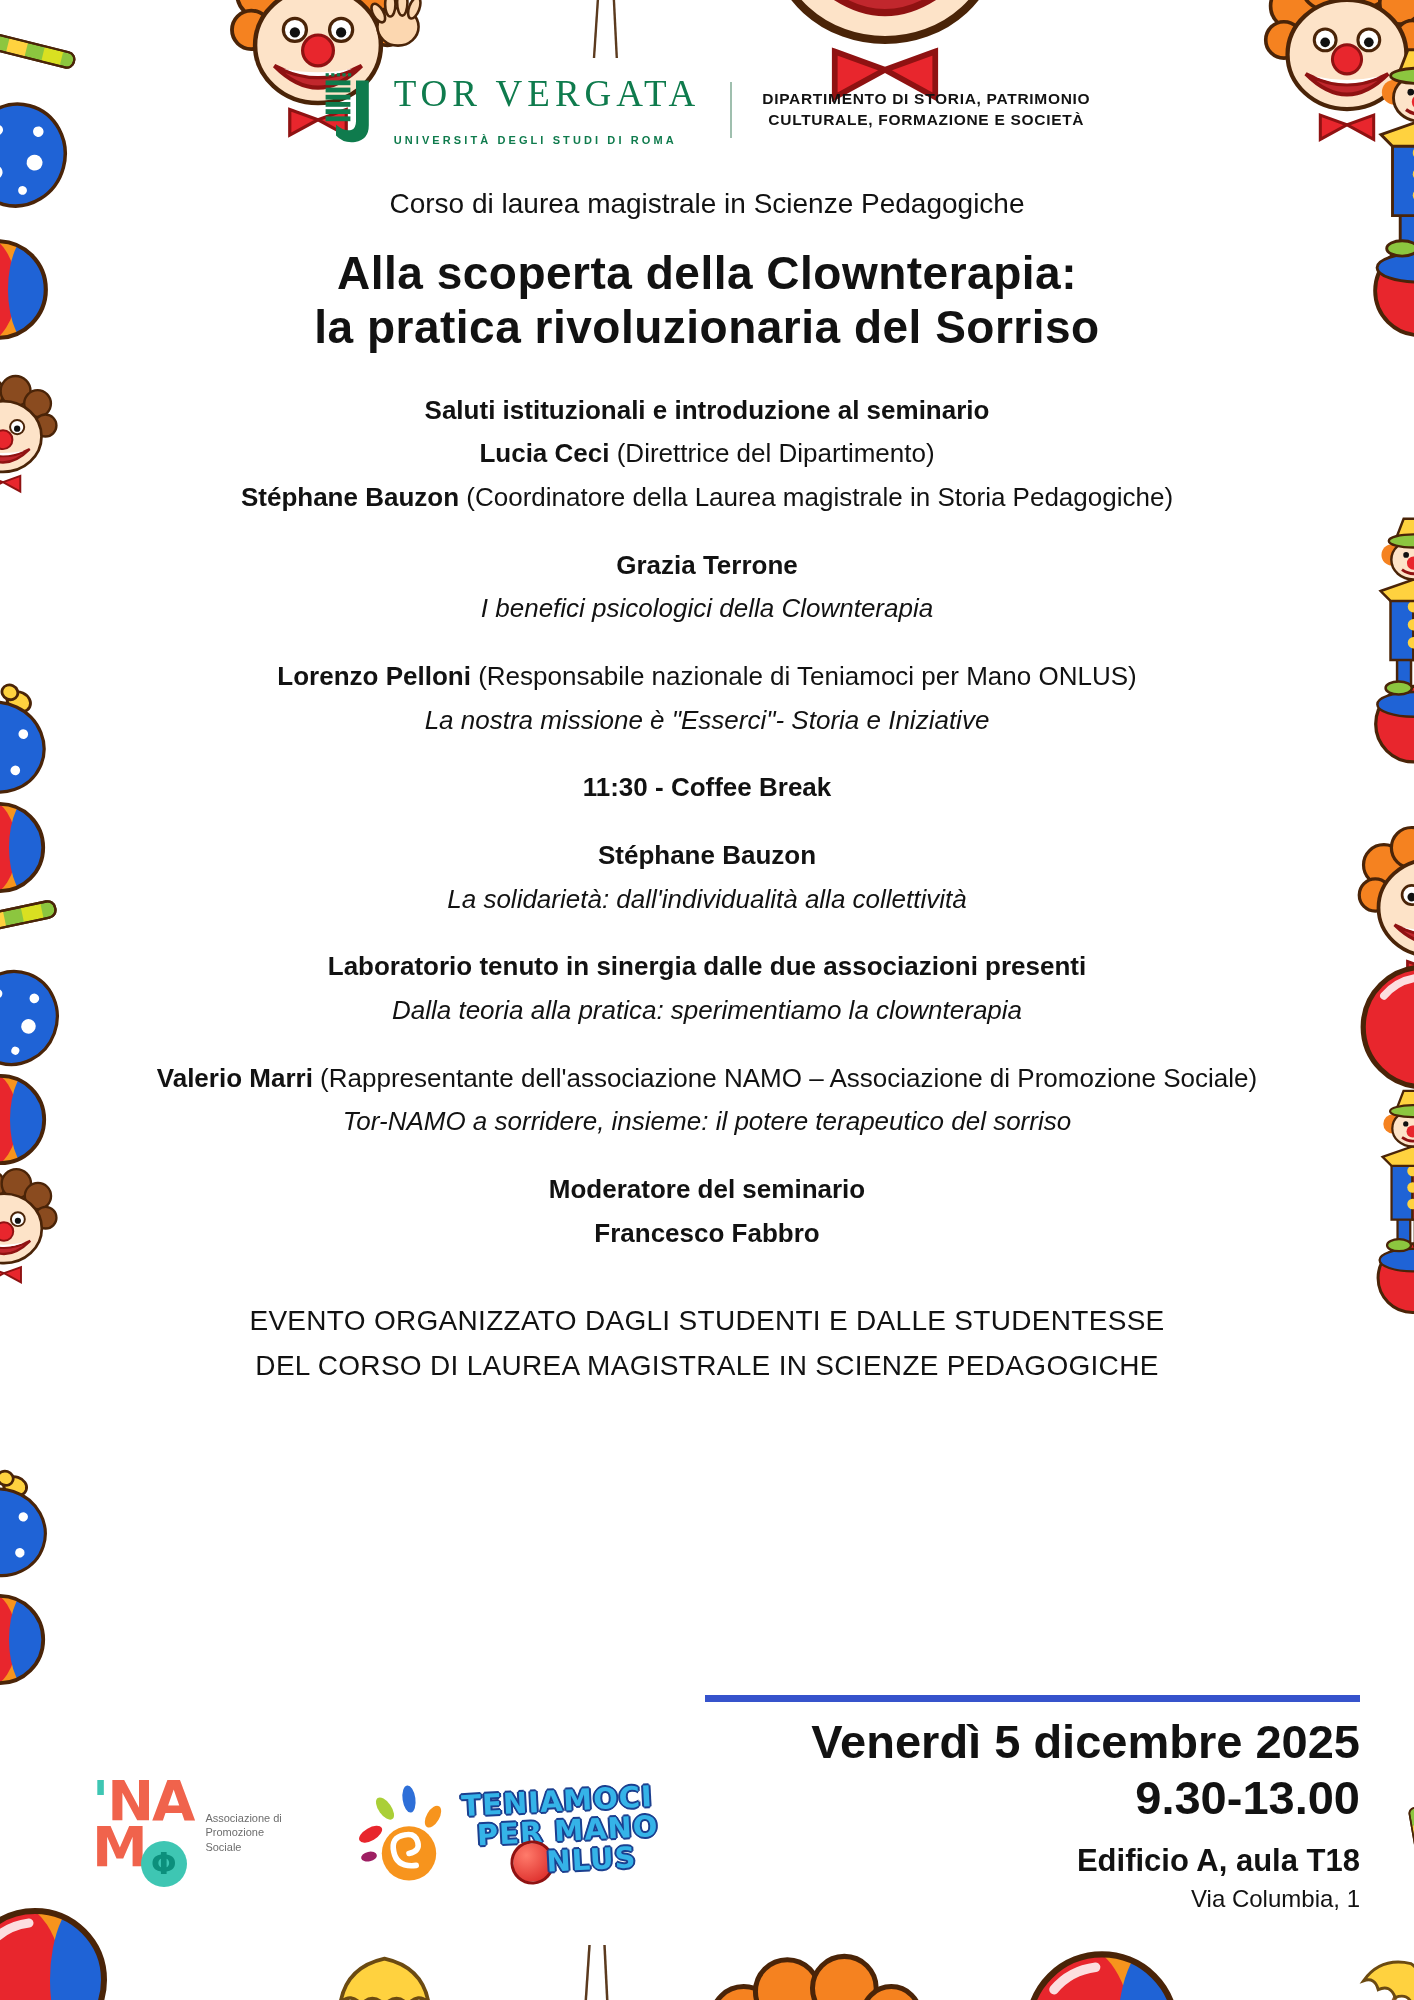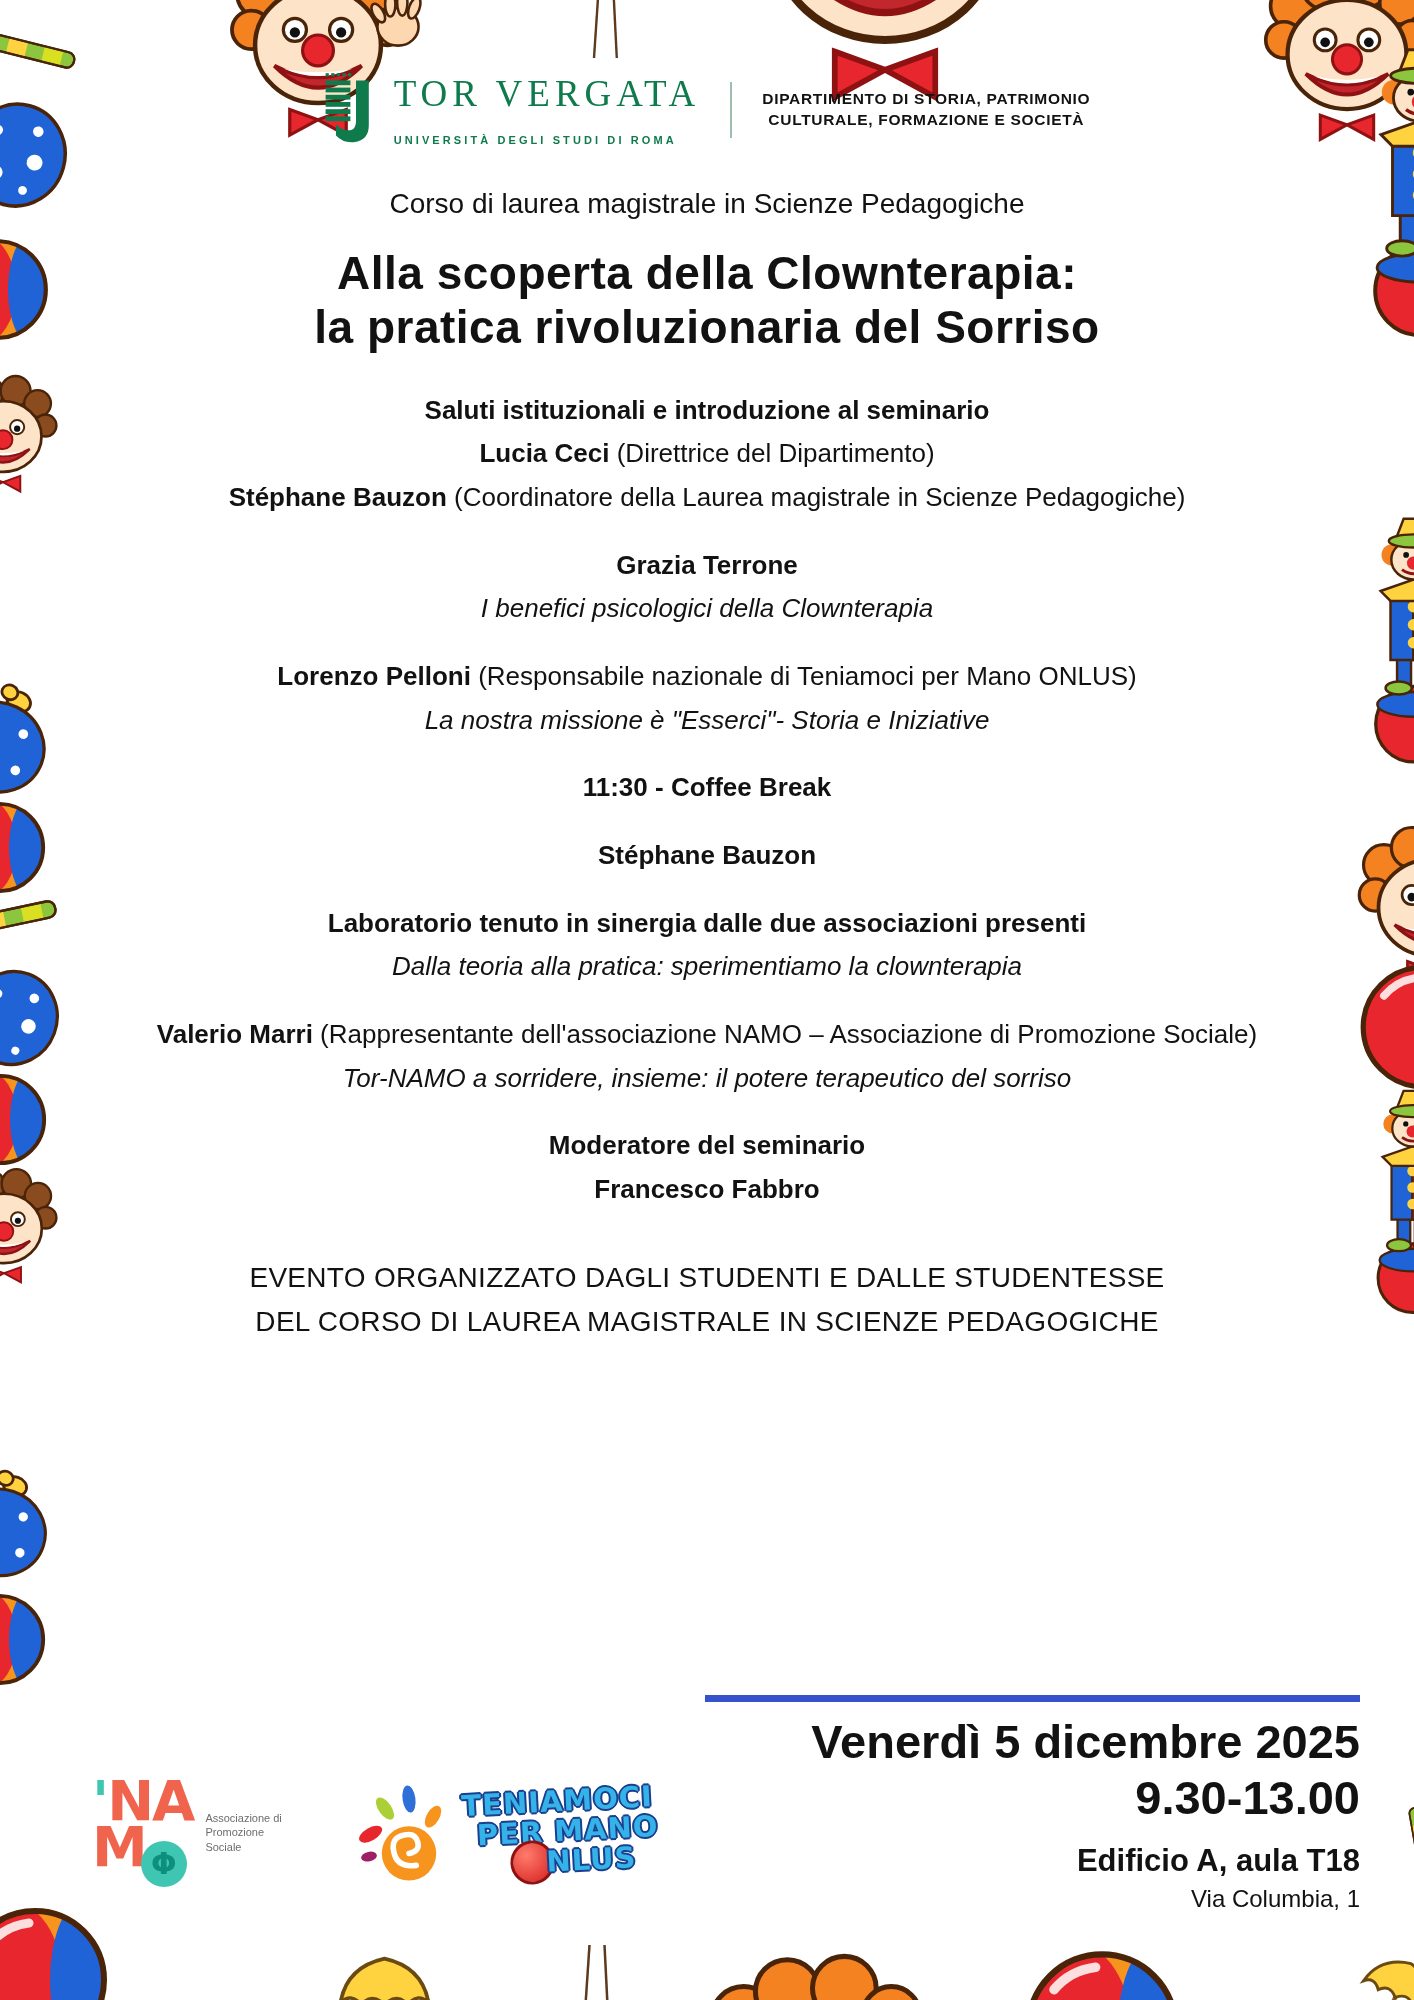--- a/index.html
+++ b/index.html
@@ -286,39 +286,40 @@
     <div class="course">Corso di laurea magistrale in Scienze Pedagogiche</div>
 
     <h1 class="title" style="margin-bottom:0">
       <div>Alla scoperta della Clownterapia:</div>
       <div>la pratica rivoluzionaria del Sorriso</div>
     </h1>
 
     <section class="block intro">
       <div class="b">Saluti istituzionali e introduzione al seminario</div>
       <div><span class="b">Lucia Ceci</span><span> (Direttrice del Dipartimento)</span></div>
-      <div><span class="b">Stéphane Bauzon</span><span> (Coordinatore della Laurea magistrale in Scienze Pedagogiche)</span></div>
+      <div><span class="b">Stéphane Bauzon</span><span> (Coordinatore della Laurea magistrale in Storia Pedagogiche)</span></div>
     </section>
 
     <section class="block">
       <div class="b">Grazia Terrone</div>
       <div class="i">I benefici psicologici della Clownterapia</div>
     </section>
 
     <section class="block">
       <div><span class="b">Lorenzo Pelloni</span><span> (Responsabile nazionale di Teniamoci per Mano ONLUS)</span></div>
       <div class="i">La nostra missione è "Esserci"- Storia e Iniziative</div>
     </section>
 
     <section class="block">
       <div class="b">11:30 - Coffee Break</div>
     </section>
 
     <section class="block">
       <div class="b">Stéphane Bauzon</div>
+      <div class="i">La solidarietà: dall'individualità alla collettività</div>
     </section>
 
     <section class="block">
       <div class="b">Laboratorio tenuto in sinergia dalle due associazioni presenti</div>
       <div class="i">Dalla teoria alla pratica: sperimentiamo la clownterapia</div>
     </section>
 
     <section class="block" style="max-width:1200px">
       <div><span class="b">Valerio Marri</span><span> (Rappresentante dell'associazione NAMO – Associazione di Promozione Sociale)</span></div>
       <div class="i">Tor-NAMO a sorridere, insieme: il potere terapeutico del sorriso</div>

